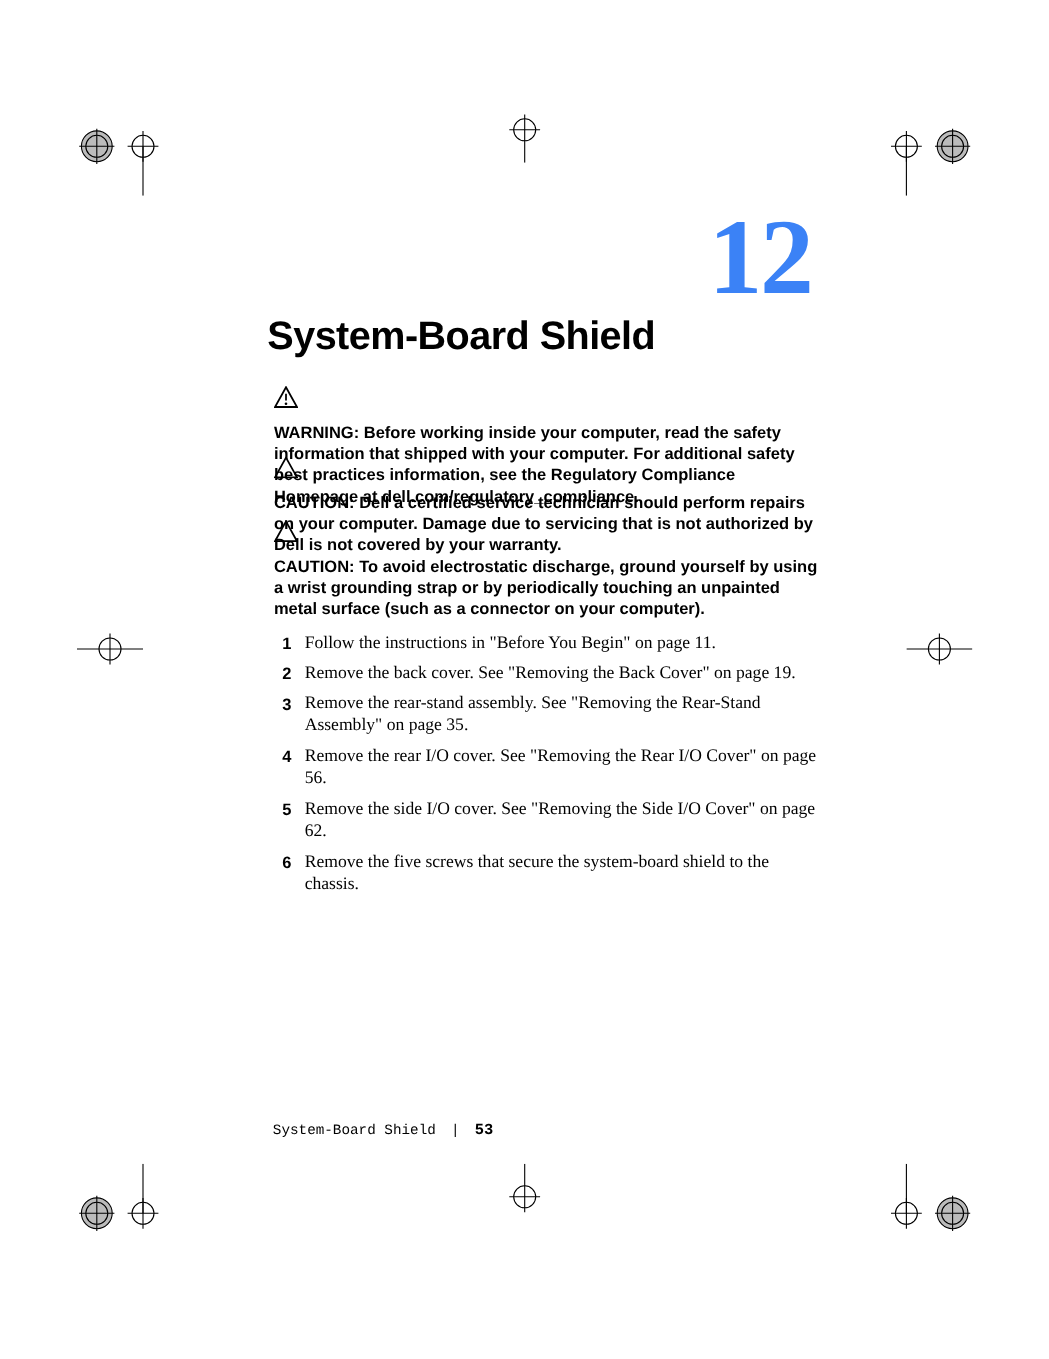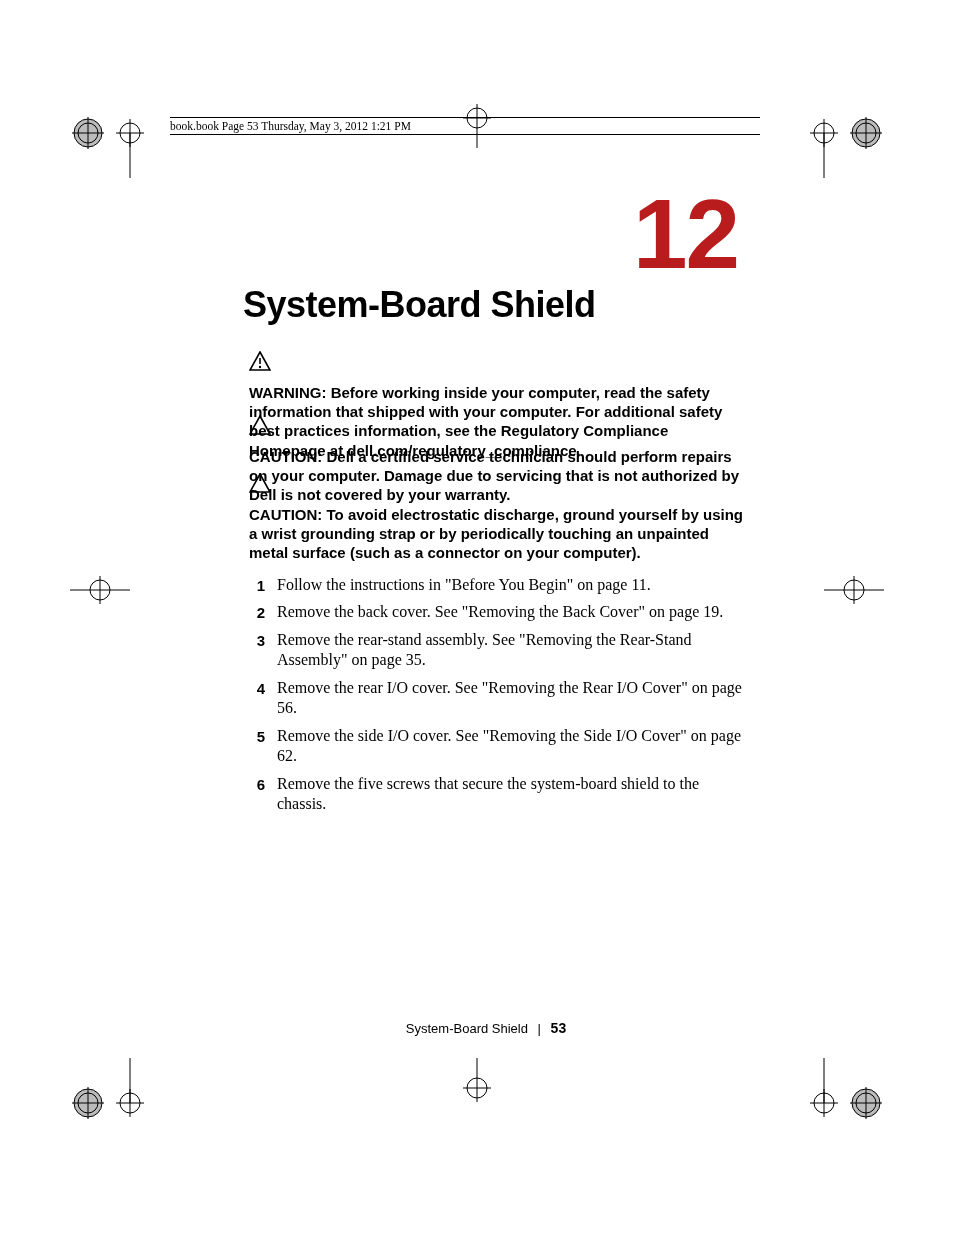--- a/index.html
+++ b/index.html
@@ -31,25 +31,25 @@
     border-bottom: 0.5px solid #000;
     padding: 2px 0;
     font-size: 11.5px;
     font-family: "Times New Roman", Times, serif;
   }
   
   .chapnum {
     position: absolute;
     right: 216px;
     top: 178px;
-    font-family: Liberation Sans, sans-serif;
+    font-family: Liberation Serif, serif;
     font-weight: 800;
     font-stretch: condensed;
     font-size: 98px;
-    color: #b91c1c;
+    color: #3b82f6;
     letter-spacing: -2px;
   }
   
   .chaptitle {
     position: absolute;
     left: 243px;
     top: 284px;
     font-family: "Trebuchet MS", "Arial Narrow", Arial, sans-serif;
     font-stretch: condensed;
     font-weight: 700;
@@ -109,26 +109,26 @@
     font-size: 15px;
     padding-top: 1px;
   }
   .step .txt {
     flex: 1;
     font-family: "Times New Roman", Times, serif;
   }
   
   .pagefoot {
     position: absolute;
-    left: 234px;
+    left: 248px;
     right: 216px;
     top: 1020px;
     font-size: 13px;
-    font-family: Liberation Sans, sans-serif;
-    text-align: center;
+    font-family: Liberation Mono, monospace;
+    text-align: left;
   }
   .pagefoot .sep { margin: 0 6px; }
   .pagefoot .pnum { font-weight: 700; font-size: 14px; }
   .noselect { user-select: none; }
 </style>
 </head>
 <body>
 
 <div class="page">
 
@@ -235,21 +235,20 @@
           <circle r="14" fill="#bbb" stroke="#000"></circle>
           <circle r="10" fill="none"></circle>
           <line x1="-16" y1="0" x2="16" y2="0"></line>
           <line x1="0" y1="-16" x2="0" y2="16"></line>
         </g>
         <line x1="50" y1="0" x2="50" y2="45"></line>
       </g>
     </svg>
   </div>
 
-  <div class="slugline">book.book  Page 53  Thursday, May 3, 2012  1:21 PM</div>
 
   <div class="chapnum">12</div>
 
   <div class="chaptitle">System-Board Shield</div>
 
   <div class="admon" style="top:350px;">
     <span class="icon">
       <svg width="22" height="20" viewBox="0 0 22 20">
         <polygon points="11,1 21,19 1,19" fill="none" stroke="#000" stroke-width="1.6"></polygon>
         <line x1="11" y1="7" x2="11" y2="13" stroke="#000" stroke-width="1.6"></line>

